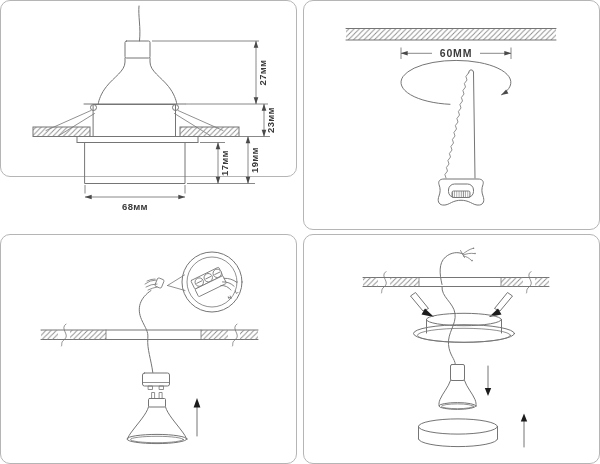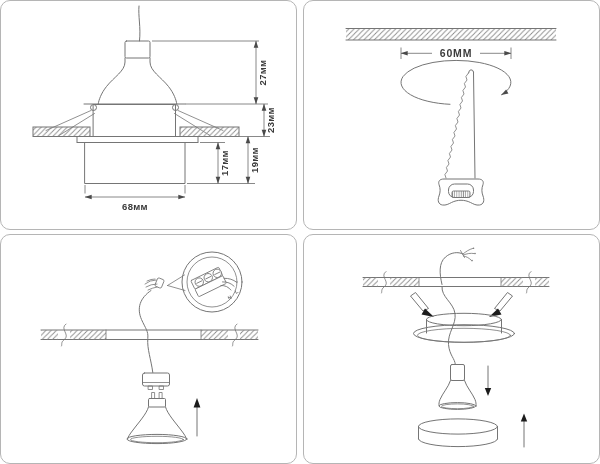--- a/index.html
+++ b/index.html
@@ -1,20 +1,20 @@
 <!DOCTYPE html>
 <html><head>
 <meta charset="utf-8">
 <style>
   html,body{margin:0;padding:0;background:#ffffff;}
   #stage{position:relative;width:600px;height:464px;background:#ffffff;overflow:hidden;
          font-family:"Liberation Sans", sans-serif;}
   .panel{position:absolute;box-sizing:border-box;border:1px solid #b5b5b5;border-radius:10px;background:#fff;text-align:center;}
   .panel svg{position:absolute;left:0;top:0;}
-  #panel-dims{left:0;top:0;width:297px;height:230px;}
+  #panel-dims{left:0;top:0;width:297px;height:177px;}
   #panel-cut{left:303px;top:0;width:297px;height:230px;}
   #panel-wire{left:0;top:234px;width:297px;height:230px;}
   #panel-mount{left:303px;top:234px;width:297px;height:230px;}
   .art{fill:none;stroke:#757575;stroke-width:1;stroke-linecap:round;stroke-linejoin:round;}
   .artw{fill:#ffffff;stroke:#757575;stroke-width:1;}
   .dim{fill:none;stroke:#7c7c7c;stroke-width:0.9;}
   .hatchfill{stroke:#757575;stroke-width:1;}
   .dim-label{font-family:"Liberation Sans", sans-serif;font-size:9.5px;font-weight:bold;fill:#3b3b3b;letter-spacing:0.3px;}
   .big-label{font-family:"Liberation Sans", sans-serif;font-size:10.5px;font-weight:bold;fill:#3b3b3b;letter-spacing:0.8px;}
   .tiny-label{font-family:"Liberation Sans", sans-serif;font-size:5px;font-weight:bold;fill:#6a6a6a;}

